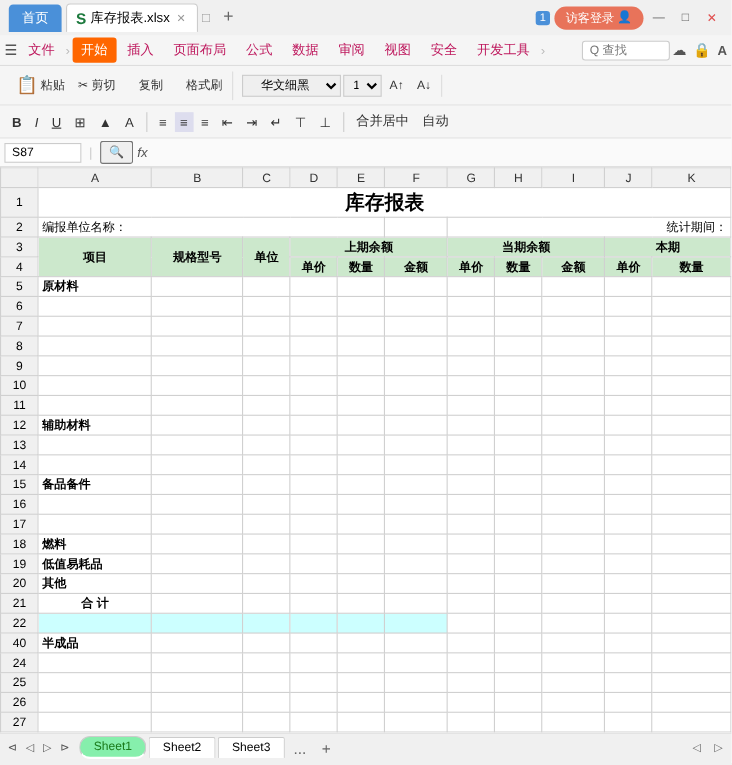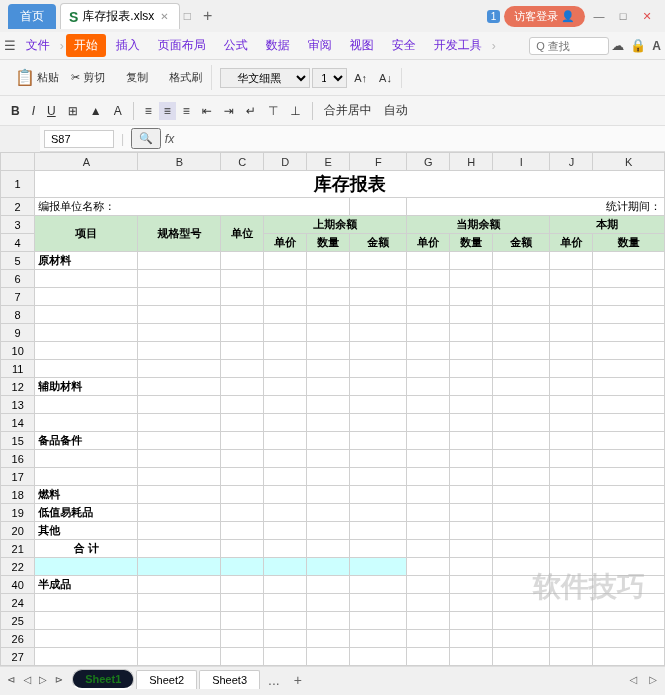--- a/index.html
+++ b/index.html
@@ -12,42 +12,42 @@
     .tab-file .file-icon { color: #1d7a3e; font-size: 14px; font-weight: bold; }
     .tab-close { font-size: 10px; color: #999; cursor: pointer; padding: 0 2px; }
     .tab-new { background: none; border: none; font-size: 16px; color: #666; cursor: pointer; padding: 0 8px; }
     .title-controls { margin-left: auto; display: flex; align-items: center; gap: 4px; }
     .ctrl-btn { width: 20px; height: 20px; display: flex; align-items: center; justify-content: center; font-size: 11px; color: #666; cursor: pointer; }
     .login-btn { background: #e8735a; color: white; padding: 3px 10px; border-radius: 12px; font-size: 11px; cursor: pointer; display: flex; align-items: center; gap: 3px; font-family: Liberation Mono, monospace; }
     .num-badge { background: #4a90d9; color: white; font-size: 10px; padding: 1px 4px; border-radius: 3px; }
 
     
     .menu-bar { height: 28px; background: #f5f5f5; border-bottom: 1px solid #ddd; display: flex; align-items: center; padding: 0 4px; gap: 2px; }
-    .menu-item { padding: 3px 8px; font-size: 12px; color: #6d28d9; cursor: pointer; }
+    .menu-item { padding: 3px 8px; font-size: 12px; color: #be185d; cursor: pointer; }
     .menu-item.active { background: #ff6600; color: white; border-radius: 3px; }
     .menu-search { margin-left: auto; display: flex; align-items: center; gap: 4px; }
     .search-box { border: 1px solid #ccc; border-radius: 3px; padding: 2px 6px; font-size: 11px; width: 80px; }
     .menu-icons { display: flex; gap: 6px; align-items: center; }
     .menu-icon-btn { font-size: 13px; color: #555; cursor: pointer; }
 
     
     .toolbar { height: 36px; background: #f5f5f5; border-bottom: 1px solid #e0e0e0; display: flex; align-items: center; padding: 0 6px; gap: 4px; }
     .toolbar-group { display: flex; align-items: center; gap: 2px; padding: 0 4px; border-right: 1px solid #ddd; }
     .toolbar-btn { padding: 3px 5px; font-size: 11px; color: #333; cursor: pointer; border: none; background: none; display: flex; align-items: center; gap: 2px; }
     .font-select { border: 1px solid #ccc; padding: 2px 4px; font-size: 11px; width: 90px; text-align: center; }
     .size-select { border: 1px solid #ccc; padding: 2px 4px; font-size: 11px; width: 35px; }
 
     
     .format-bar { height: 30px; background: #f5f5f5; border-bottom: 1px solid #e0e0e0; display: flex; align-items: center; padding: 0 6px; gap: 2px; }
     .fmt-btn { padding: 2px 5px; font-size: 12px; color: #333; cursor: pointer; border: none; background: none; }
     .fmt-bold { font-weight: bold; }
     .fmt-italic { font-style: italic; }
 
     
-    .formula-bar { height: 26px; background: #fafafa; border-bottom: 1px solid #ddd; display: flex; align-items: center; padding: 0 4px; gap: 4px; margin-left: 40px; }
+    .formula-bar { height: 26px; background: #fafafa; border-bottom: 1px solid #ddd; display: flex; align-items: center; padding: 0 4px; gap: 4px; }
     .cell-ref { border: 1px solid #ccc; padding: 2px 6px; width: 70px; font-size: 11px; }
     .fx-btn { padding: 2px 6px; font-size: 11px; color: #555; cursor: pointer; }
     .formula-input { flex: 1; border: none; background: none; font-size: 11px; outline: none; padding: 2px 4px; }
 
     
     .spreadsheet-container { background: white; overflow: hidden; }
     
     table.sheet { border-collapse: collapse; width: 100%; font-size: 11px; }
     table.sheet th, table.sheet td { border: 1px solid #d0d0d0; padding: 1px 3px; height: 18px; white-space: nowrap; overflow: hidden; }
     table.sheet th { background: #f0f0f0; text-align: center; font-weight: normal; color: #333; }
@@ -59,21 +59,21 @@
     .cell-label { text-align: center; background: #cce8cc; font-weight: bold; font-size: 11px; }
     .cell-subheader { text-align: center; background: #cce8cc; font-weight: bold; }
     .cell-cyan { background: #ccffff; }
     .cell-merge-label { font-weight: bold; }
 
     
     .sheet-tabs { height: 26px; background: #f0f0f0; border-top: 1px solid #ddd; display: flex; align-items: center; padding: 0 4px; gap: 2px; }
     .sheet-nav { display: flex; gap: 2px; margin-right: 4px; }
     .sheet-nav-btn { font-size: 10px; color: #555; cursor: pointer; padding: 2px 3px; }
     .sheet-tab { padding: 3px 12px; font-size: 11px; cursor: pointer; border: 1px solid #ccc; background: white; border-bottom: none; border-radius: 2px 2px 0 0; }
-    .sheet-tab.active { background: #0f172a; color: #1a7a1a; font-weight: bold; border-bottom: 2px solid white; border-radius: 10px; }
+    .sheet-tab.active { background: #86efac; color: #1a7a1a; font-weight: normal; border-bottom: 2px solid white; border-radius: 10px; }
     .sheet-tab-add { padding: 2px 6px; font-size: 14px; color: #666; cursor: pointer; }
     .sheet-scroll { margin-left: auto; display: flex; gap: 4px; }
     .sheet-scroll-btn { font-size: 10px; color: #666; cursor: pointer; padding: 2px 4px; }
 
     
     .watermark { position: absolute; bottom: 60px; right: 20px; font-size: 28px; color: rgba(180,180,180,0.5); font-weight: bold; pointer-events: none; z-index: 10; }
 
     .spreadsheet-wrapper { position: relative; }
   </style>
 </head>
@@ -576,21 +576,20 @@
             <td></td>
             <td></td>
             <td></td>
             <td></td>
             <td></td>
             <td></td>
           </tr>
       </tbody>
     </table>
   </div>
-  <div class="watermark">软件技巧</div>
 </div>
 
 <div class="sheet-tabs">
   <div class="sheet-nav">
     <span class="sheet-nav-btn">⊲</span>
     <span class="sheet-nav-btn">◁</span>
     <span class="sheet-nav-btn">▷</span>
     <span class="sheet-nav-btn">⊳</span>
   </div>
   <div class="sheet-tab active">Sheet1</div>

